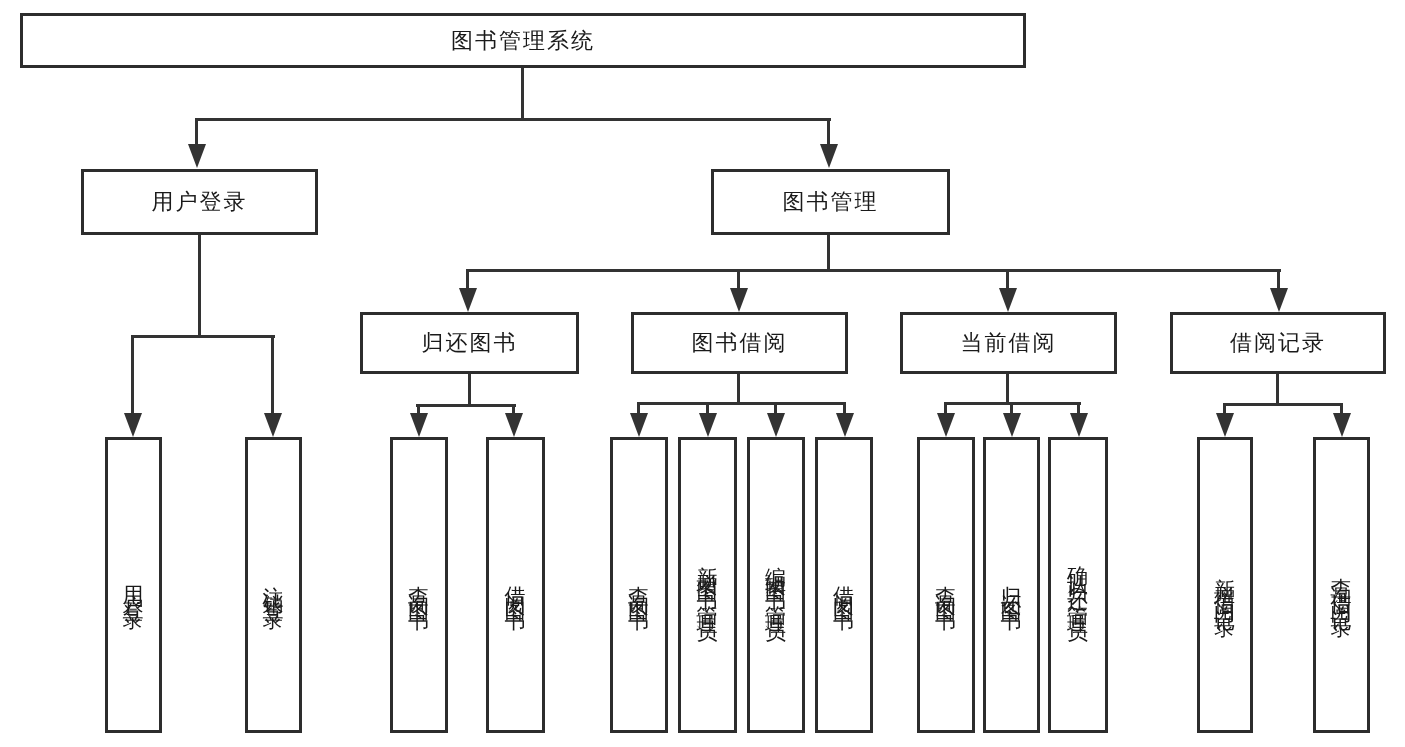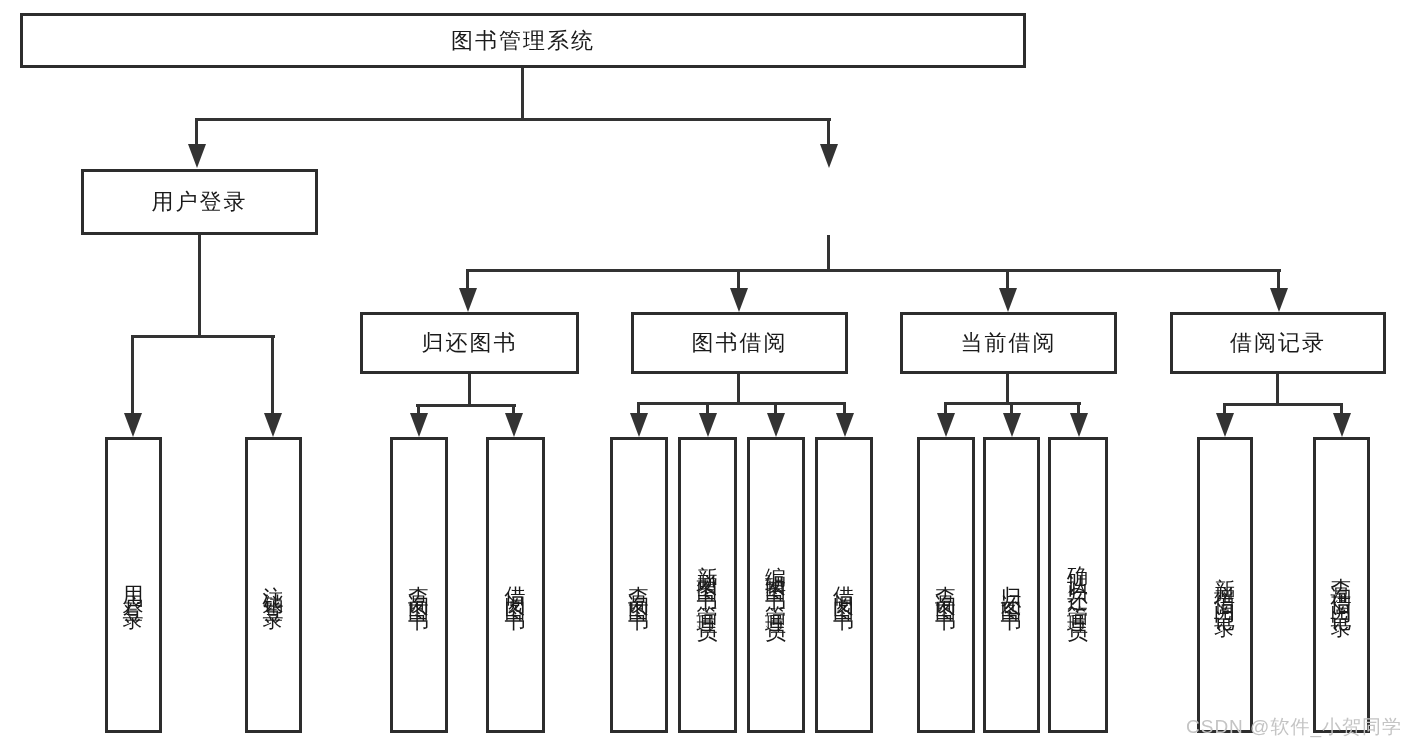--- a/index.html
+++ b/index.html
@@ -82,20 +82,23 @@
   <div class="line" style="left:521px; top:68px; width:3px; height:52px;"></div>
   <div class="line" style="left:195px; top:118px; width:636px; height:3px;"></div>
   <div class="line" style="left:195px; top:118px; width:3px; height:28px;"></div>
   <div class="arrow" style="left:188px; top:144px;"></div>
   <div class="line" style="left:827px; top:118px; width:3px; height:28px;"></div>
   <div class="arrow" style="left:820px; top:144px;"></div>
 
   <div class="hbox" style="left:81px; top:169px; width:237px; height:66px;">
     <span>用户登录</span>
   </div>
+  <div class="hbox" style="left:711px; top:169px; width:239px; height:66px;">
+    <span>图书管理</span>
+  </div>
 
   <div class="line" style="left:198px; top:235px; width:3px; height:102px;"></div>
   <div class="line" style="left:131px; top:335px; width:144px; height:3px;"></div>
   <div class="line" style="left:131px; top:335px; width:3px; height:80px;"></div>
   <div class="arrow" style="left:124px; top:413px;"></div>
   <div class="line" style="left:271px; top:335px; width:3px; height:80px;"></div>
   <div class="arrow" style="left:264px; top:413px;"></div>
 
   <div class="line" style="left:827px; top:235px; width:3px; height:36px;"></div>
   <div class="line" style="left:466px; top:269px; width:815px; height:3px;"></div>
@@ -192,15 +195,14 @@
     <span>确认归还（管理员）</span>
   </div>
 
   <div class="vbox" style="left:1197px; width:56px;">
     <span>新增借阅记录</span>
   </div>
   <div class="vbox" style="left:1313px; width:57px;">
     <span>查询借阅记录</span>
   </div>
 
-  <div class="watermark">CSDN @软件_小贺同学</div>
 
 </div>
 
 </body></html>

